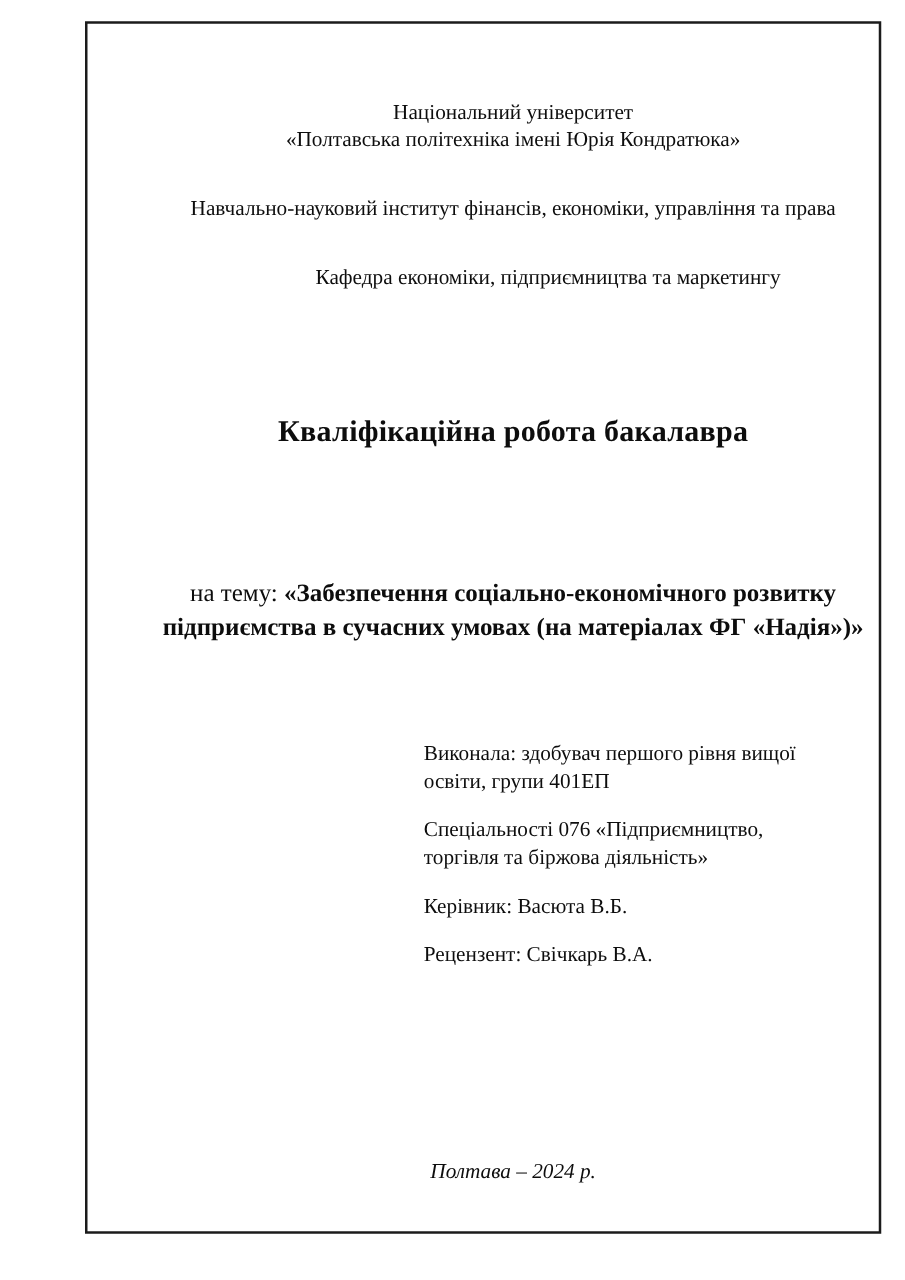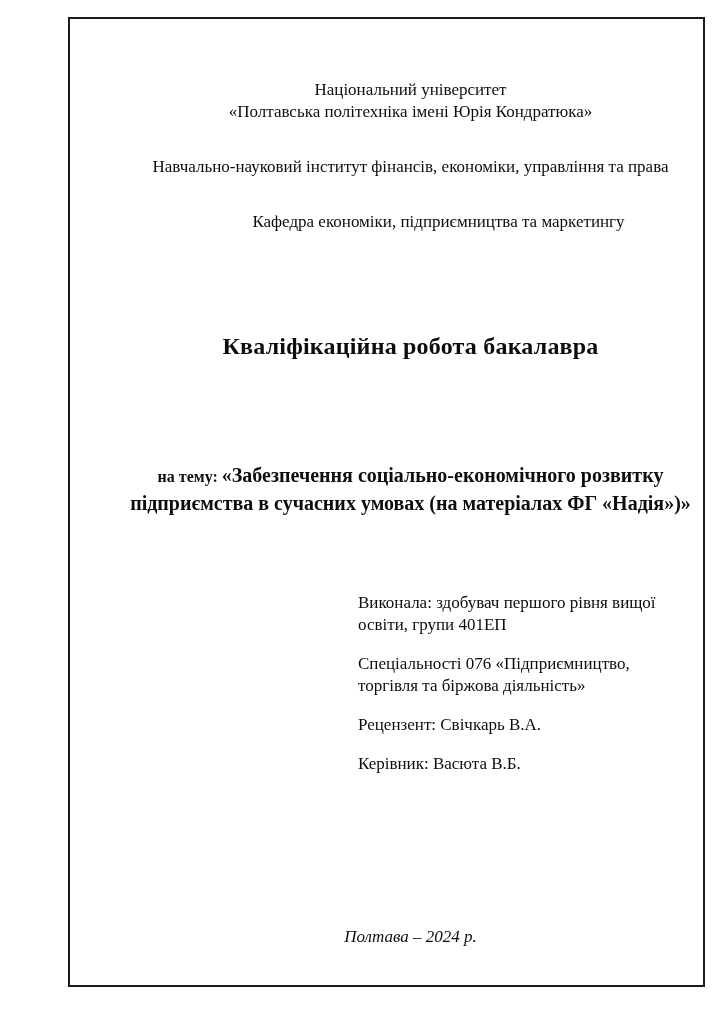--- a/index.html
+++ b/index.html
@@ -63,26 +63,26 @@
   }
   .topic {
     top: 462px;
     left: 72px;
     width: 629px;
     font-size: 20px;
     line-height: 27px;
     font-weight: bold;
   }
   .topic-prefix {
-    font-size: 16px;
-    font-weight: bold;
+    font-size: 20px;
+    font-weight: normal;
   }
   .details {
     position: absolute;
-    left: 358px;
+    left: 339px;
     top: 592px;
     width: 314px;
     font-size: 17px;
     line-height: 22px;
     text-align: left;
   }
   .details p {
     margin: 0 0 17px 0;
     padding: 0;
   }
@@ -118,21 +118,21 @@
     <p>Кваліфікаційна робота бакалавра</p>
   </div>
 
   <div class="centered-block topic">
     <p><span class="topic-prefix">на тему: </span><span>«Забезпечення соціально-економічного розвитку підприємства в сучасних умовах (на матеріалах ФГ «Надія»)»</span></p>
   </div>
 
   <div class="details">
     <p>Виконала: здобувач першого рівня вищої освіти, групи 401ЕП</p>
     <p>Спеціальності 076 «Підприємництво, торгівля та біржова діяльність»</p>
+    <p>Керівник: Васюта В.Б.</p>
     <p>Рецензент: Свічкарь В.А.</p>
-    <p>Керівник: Васюта В.Б.</p>
   </div>
 
   <div class="centered-block footer">
     <p>Полтава – 2024 р.</p>
   </div>
 
 </div>
 
 </body></html>

